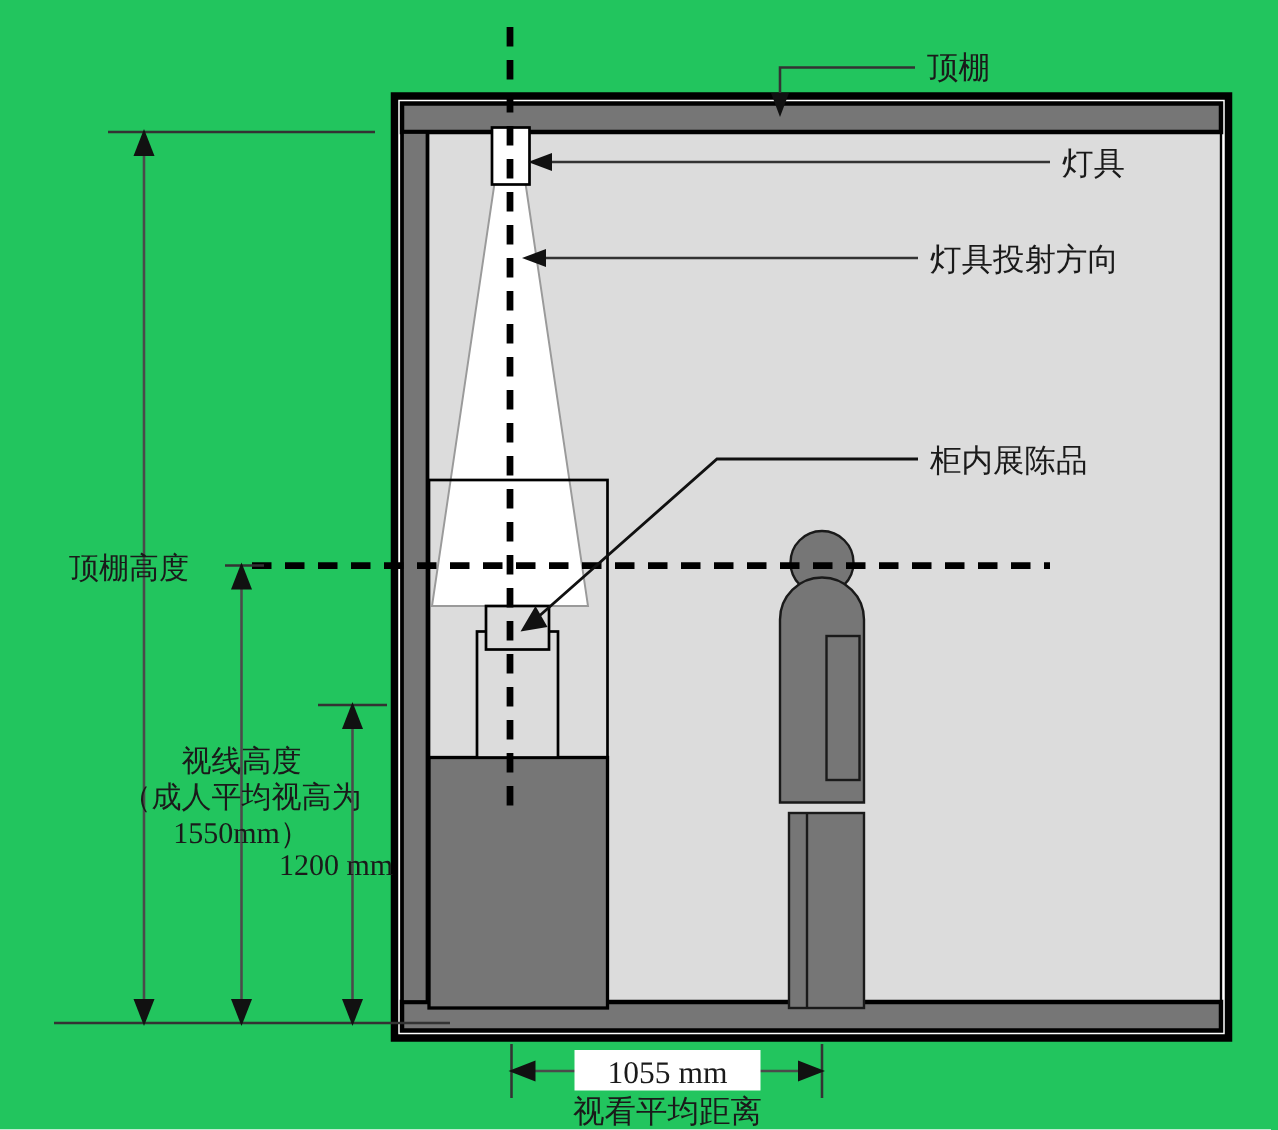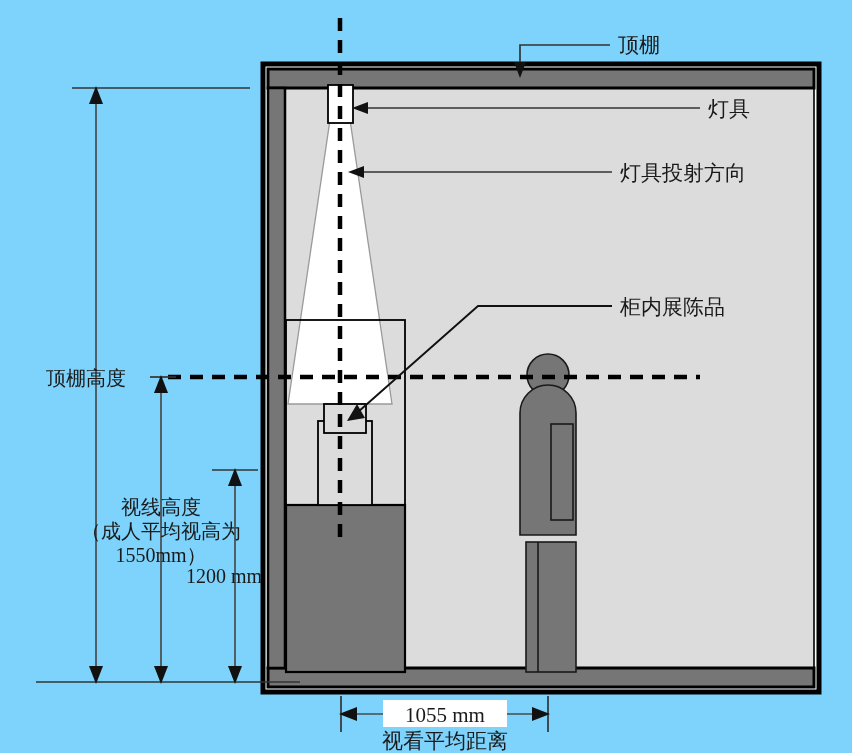--- a/index.html
+++ b/index.html
@@ -7,21 +7,21 @@
     padding: 0;
     background: #ffffff;
   }
   body {
     font-family: "Liberation Serif", "DejaVu Serif", serif;
   }
   #stage {
     position: relative;
     width: 852px;
     height: 753px;
-    background: #7dd3fc;
+    background: #22c55e;
     overflow: hidden;
   }
   #diagram {
     position: absolute;
     left: 0;
     top: 0;
     width: 852px;
     height: 753px;
   }
   .lbl {

